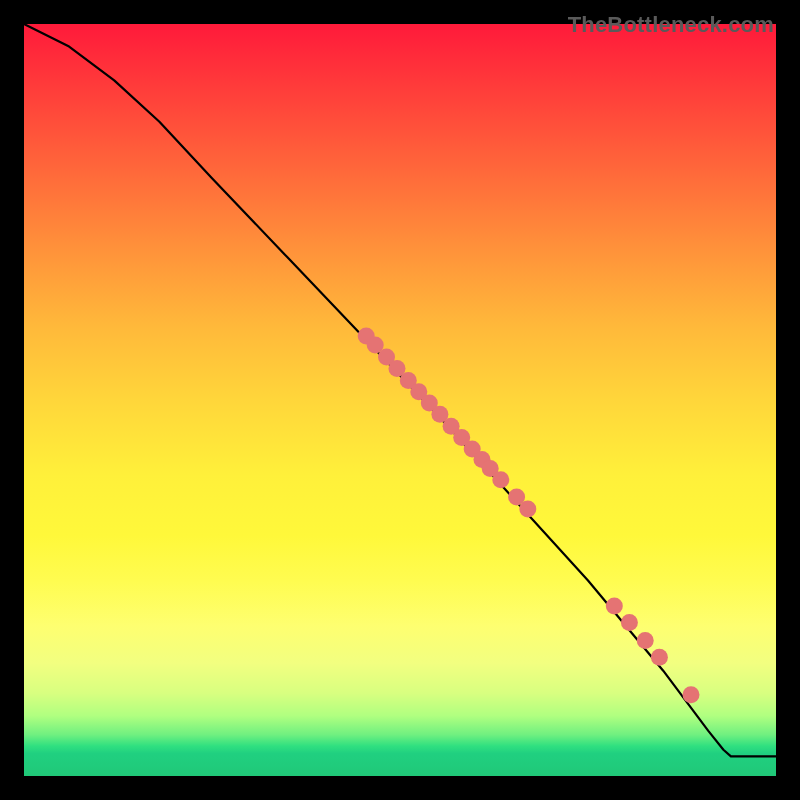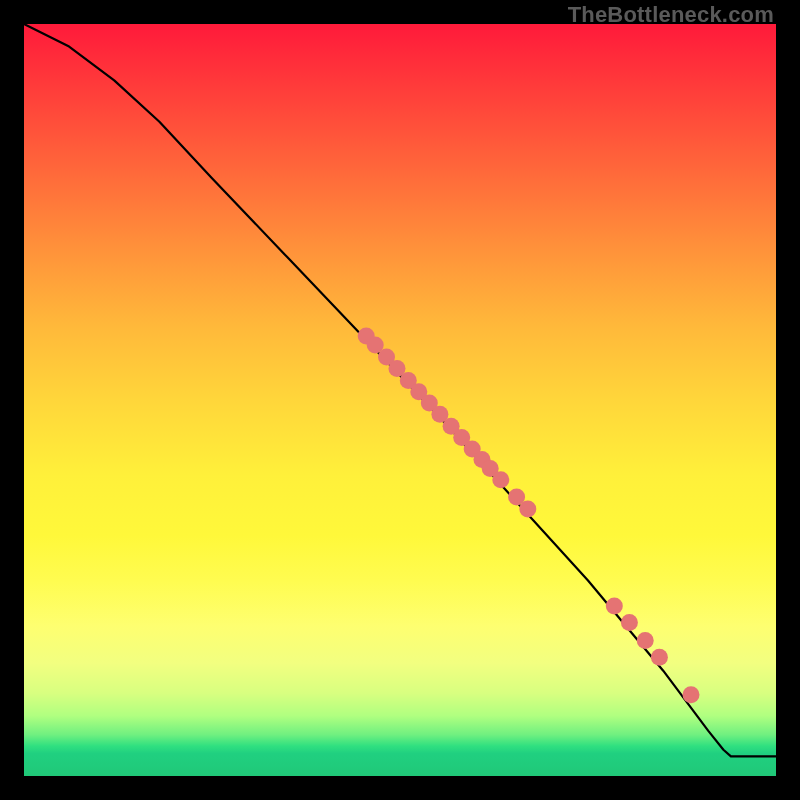--- a/index.html
+++ b/index.html
@@ -32,21 +32,21 @@
       #d8ff80 89%,
       #b0ff80 92%,
       #70f080 94.5%,
       #30e080 96%,
       #20d080 97%,
       #20c878 100%
     );
   }
   .watermark {
     position: absolute;
-    top: 2px;
+    top: 12px;
     right: 26px;
     font-family: Arial, Helvetica, sans-serif;
     font-size: 22px;
     font-weight: 600;
     color: #5a5a5a;
     letter-spacing: 0.2px;
   }
   svg.curve {
     position: absolute;
     left: 0; top: 0;

